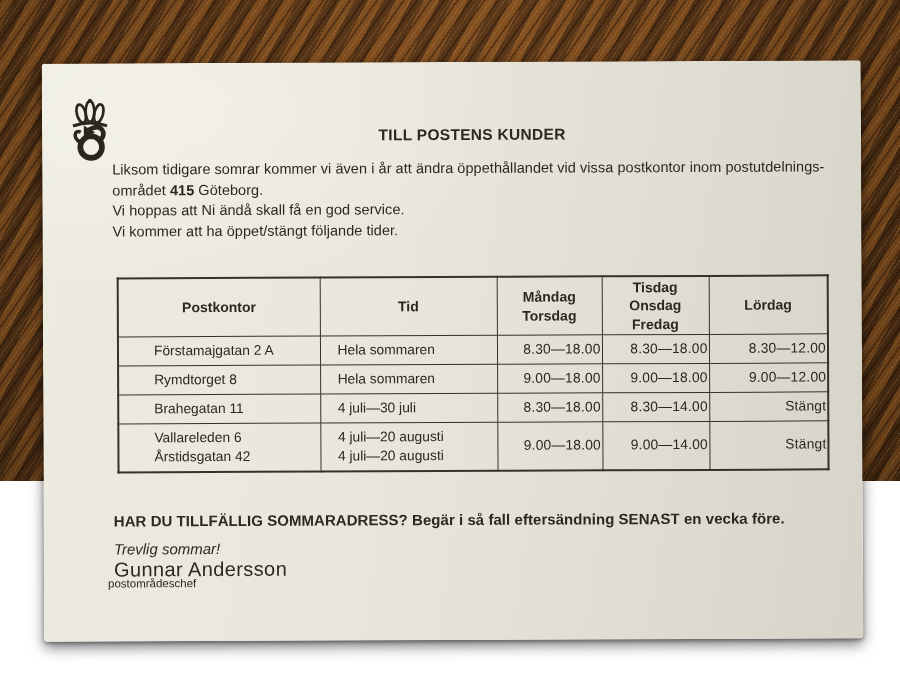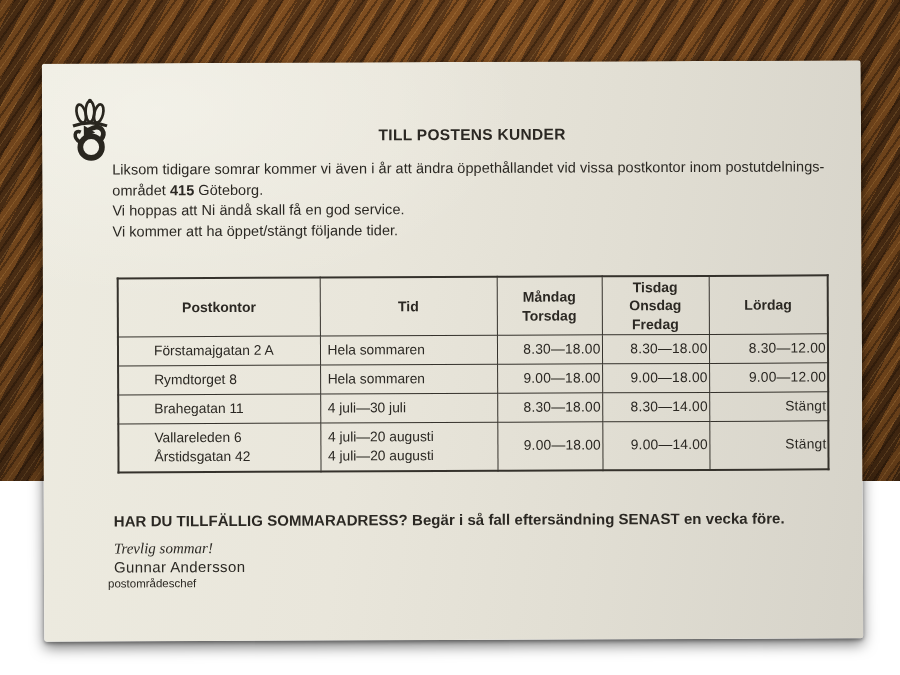--- a/index.html
+++ b/index.html
@@ -48,30 +48,30 @@
     font-size:13.8px;color:#2b2823;
   }
   table,th,td{border:1.6px solid #35322c;}
   table{border-width:2.6px;}
   th{
     font-weight:bold;text-align:center;vertical-align:middle;
     white-space:pre-line;height:55px;font-size:14px;line-height:1.3;
   }
   td{vertical-align:middle;white-space:pre-line;line-height:1.35;}
   td.c0{padding-left:35px;text-align:left;}
-  td.c1{padding-left:7px;text-align:left;}
+  td.c1{padding-left:17px;text-align:left;}
   td.ctr{text-align:right;letter-spacing:0.2px;}
   tr.r0 td,tr.r1 td,tr.r2 td{height:26px;}
   tr.r3 td{height:45px;}
   .notice{
     position:absolute;left:70px;top:449px;width:756px;
     font-weight:bold;font-size:15px;letter-spacing:0.05px;
   }
-  .closing{position:absolute;left:70px;top:477px;font-style:italic;font-size:15px;font-family:Liberation Serif, serif;}
-  .sig-name{position:absolute;left:70px;top:495px;font-size:15px;letter-spacing:0.4px;}
+  .closing{position:absolute;left:70px;top:477px;font-style:italic;font-size:15px;}
+  .sig-name{position:absolute;left:70px;top:495px;font-size:20px;letter-spacing:0.4px;}
   .sig-role{position:absolute;left:64px;top:514px;font-size:11.5px;}
 </style>
 </head>
 <body>
 
 <div class="scene">
   <div class="card">
 
     <div class="logo">
       <svg width="52" height="66" viewBox="0 0 50 64" xmlns="http://www.w3.org/2000/svg">

